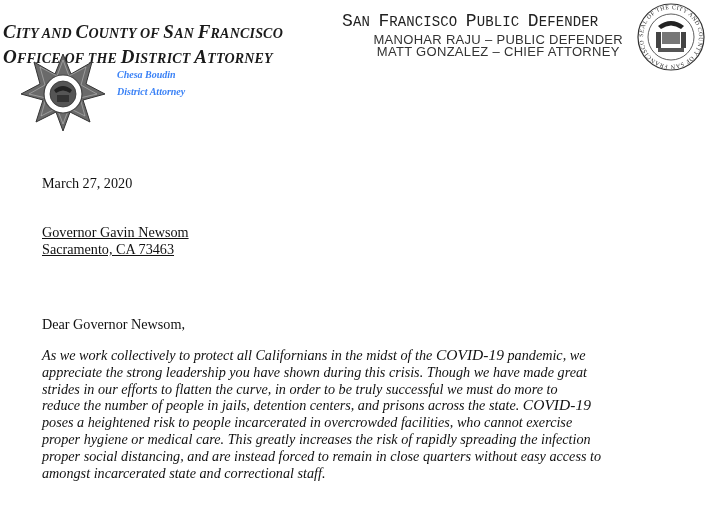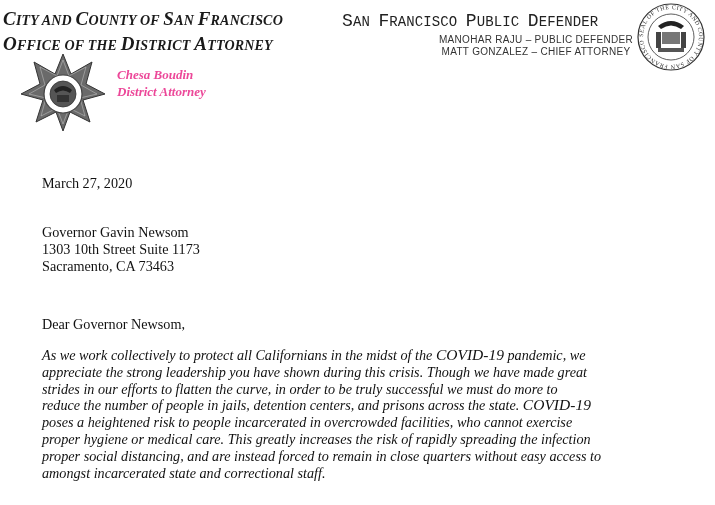--- a/index.html
+++ b/index.html
@@ -2,51 +2,51 @@
 <html><head>
   <meta charset="utf-8">
   <style>
     html, body { margin: 0; padding: 0; }
     body {
       width: 715px; height: 505px; background: #ffffff; position: relative; overflow: hidden;
       color: #111;
     }
     .abs { position: absolute; }
     .da-title {
-      left: 3px; top: 7px; font-family: "Liberation Serif", serif; font-style: italic;
+      left: 3px; top: 20px; font-family: "Liberation Serif", serif; font-style: italic;
       color: #1a1a1a; line-height: 23px; letter-spacing: 0.2px;
     }
     .da-title .line { display: block; white-space: nowrap; }
     .big { font-size: 19px; font-weight: bold; }
     .sc { font-size: 14px; font-weight: bold; text-transform: uppercase; }
     .star { left: 20px; top: 52px; width: 86px; height: 80px; }
     .da-name {
       left: 117px; top: 66px; font-family: "Liberation Serif", serif; font-style: italic;
-      font-weight: bold; font-size: 13px; line-height: 17px; color: #ec4899;
+      font-weight: bold; font-size: 10px; line-height: 17px; color: #3b82f6;
     }
     .da-name span { display: block; }
     .pd-title {
       left: 342px; top: 11px; font-family: Liberation Mono, monospace; color: #222;
       white-space: nowrap; letter-spacing: 0.1px;
     }
     .pd-title .b { font-size: 18px; }
     .pd-title .s { font-size: 14px; text-transform: uppercase; }
     .pd-sub {
-      right: 82px; top: 34px; text-align: right; font-family: "Liberation Sans", sans-serif;
-      font-size: 10px; color: #333; line-height: 12px; letter-spacing: 0.3px; white-space: nowrap;
+      right: 92px; top: 34px; text-align: right; font-family: "Liberation Sans", sans-serif;
+      font-size: 13px; color: #333; line-height: 12px; letter-spacing: 0.3px; white-space: nowrap;
     }
     .pd-sub span { display: block; }
     .seal { left: 636px; top: 2px; width: 70px; height: 70px; }
     .letter {
       left: 42px; font-family: "Liberation Serif", serif; font-size: 14.2px; color: #111;
       line-height: 16.8px;
     }
     .date { top: 175px; }
     .addr { top: 224px; }
-    .addr span { display: block; }
+    .addr span { display: block; text-decoration: underline; }
     .salutation { top: 316px; }
     .para { top: 347px; width: 680px; }
     .para span.l { display: block; white-space: nowrap; font-style: italic; }
     .covid { font-size: 15.5px; }
   </style>
 </head>
 <body>
 
 <div class="abs da-title">
   <span class="line">
@@ -95,21 +95,20 @@
     <rect x="20" y="30" width="5" height="16" fill="#444"></rect>
     <rect x="45" y="30" width="5" height="16" fill="#444"></rect>
     <rect x="22" y="46" width="26" height="4" fill="#555"></rect>
   </svg>
 </div>
 
 <div class="abs letter date">March 27, 2020</div>
 
 <div class="abs letter addr">
   <span>Governor Gavin Newsom</span>
-  <span>1303 10th Street Suite 1173</span>
   <span>Sacramento, CA 73463</span>
 </div>
 
 <div class="abs letter salutation">Dear Governor Newsom,</div>
 
 <div class="abs letter para">
   <span class="l"><span>As we work collectively to protect all Californians in the midst of the </span><span class="covid">COVID-19</span><span> pandemic, we</span></span>
   <span class="l">appreciate the strong leadership you have shown during this crisis. Though we have made great</span>
   <span class="l">strides in our efforts to flatten the curve, in order to be truly successful we must do more to</span>
   <span class="l"><span>reduce the number of people in jails, detention centers, and prisons across the state. </span><span class="covid">COVID-19</span></span>

